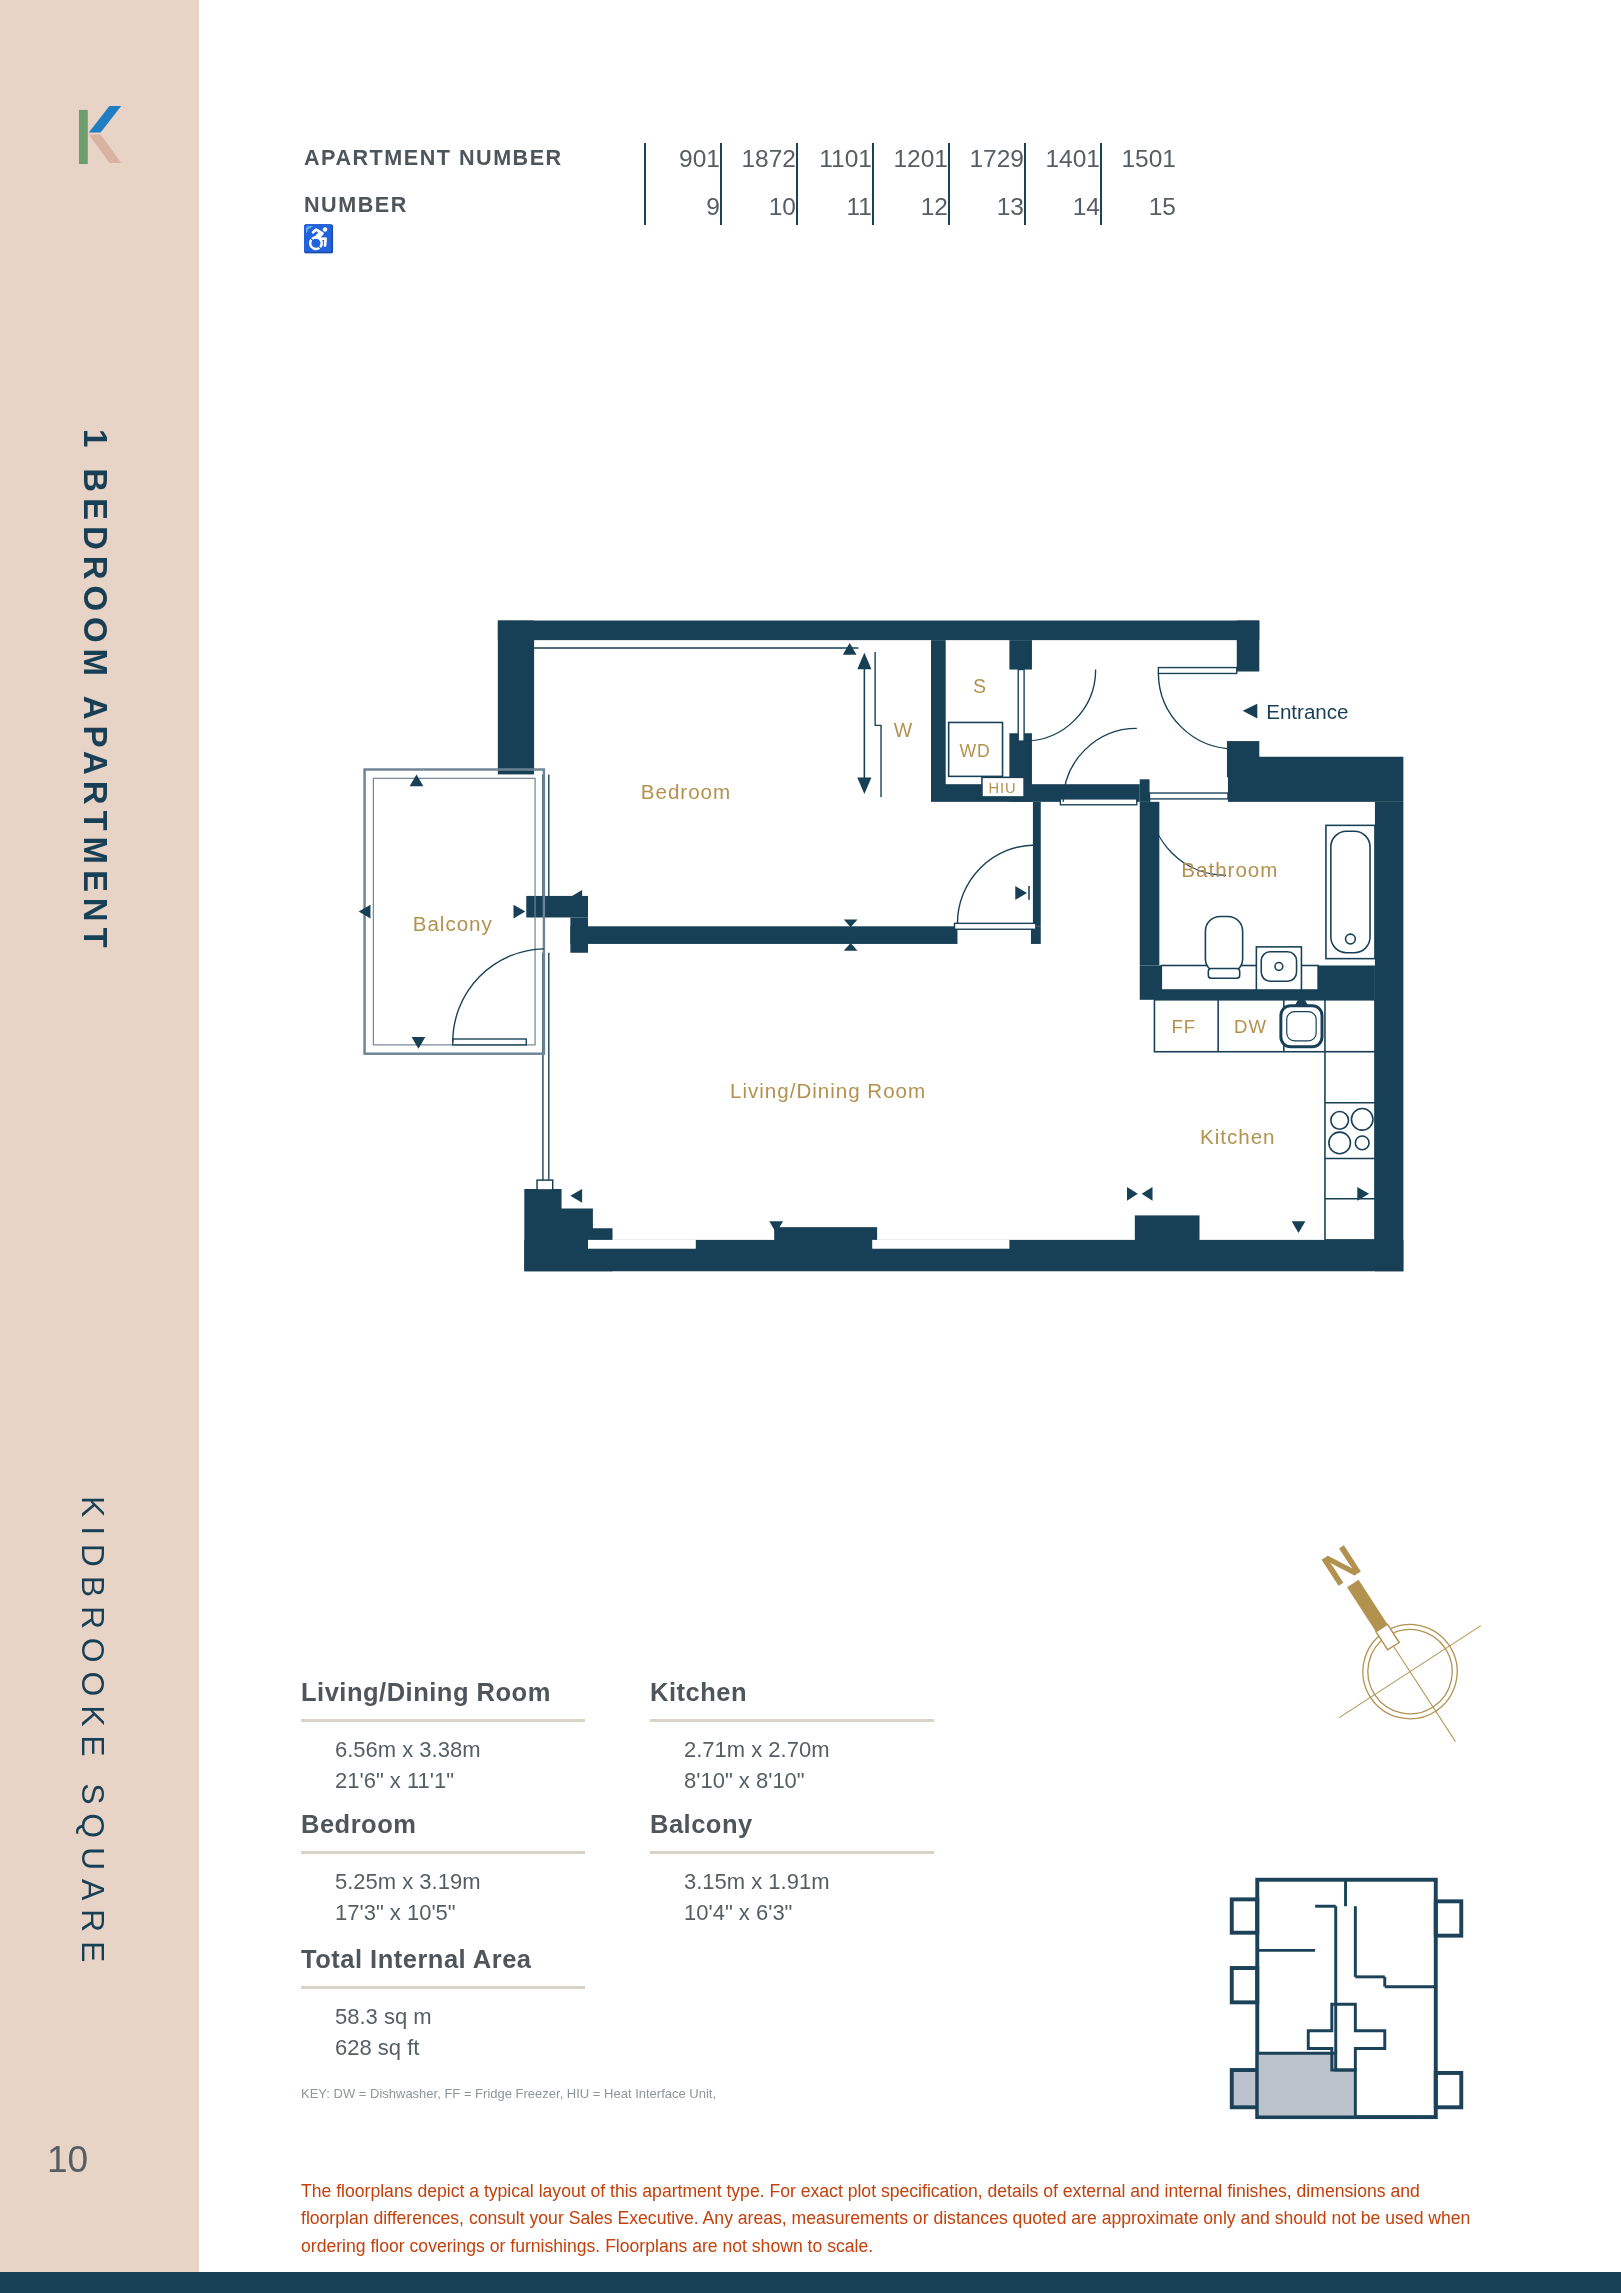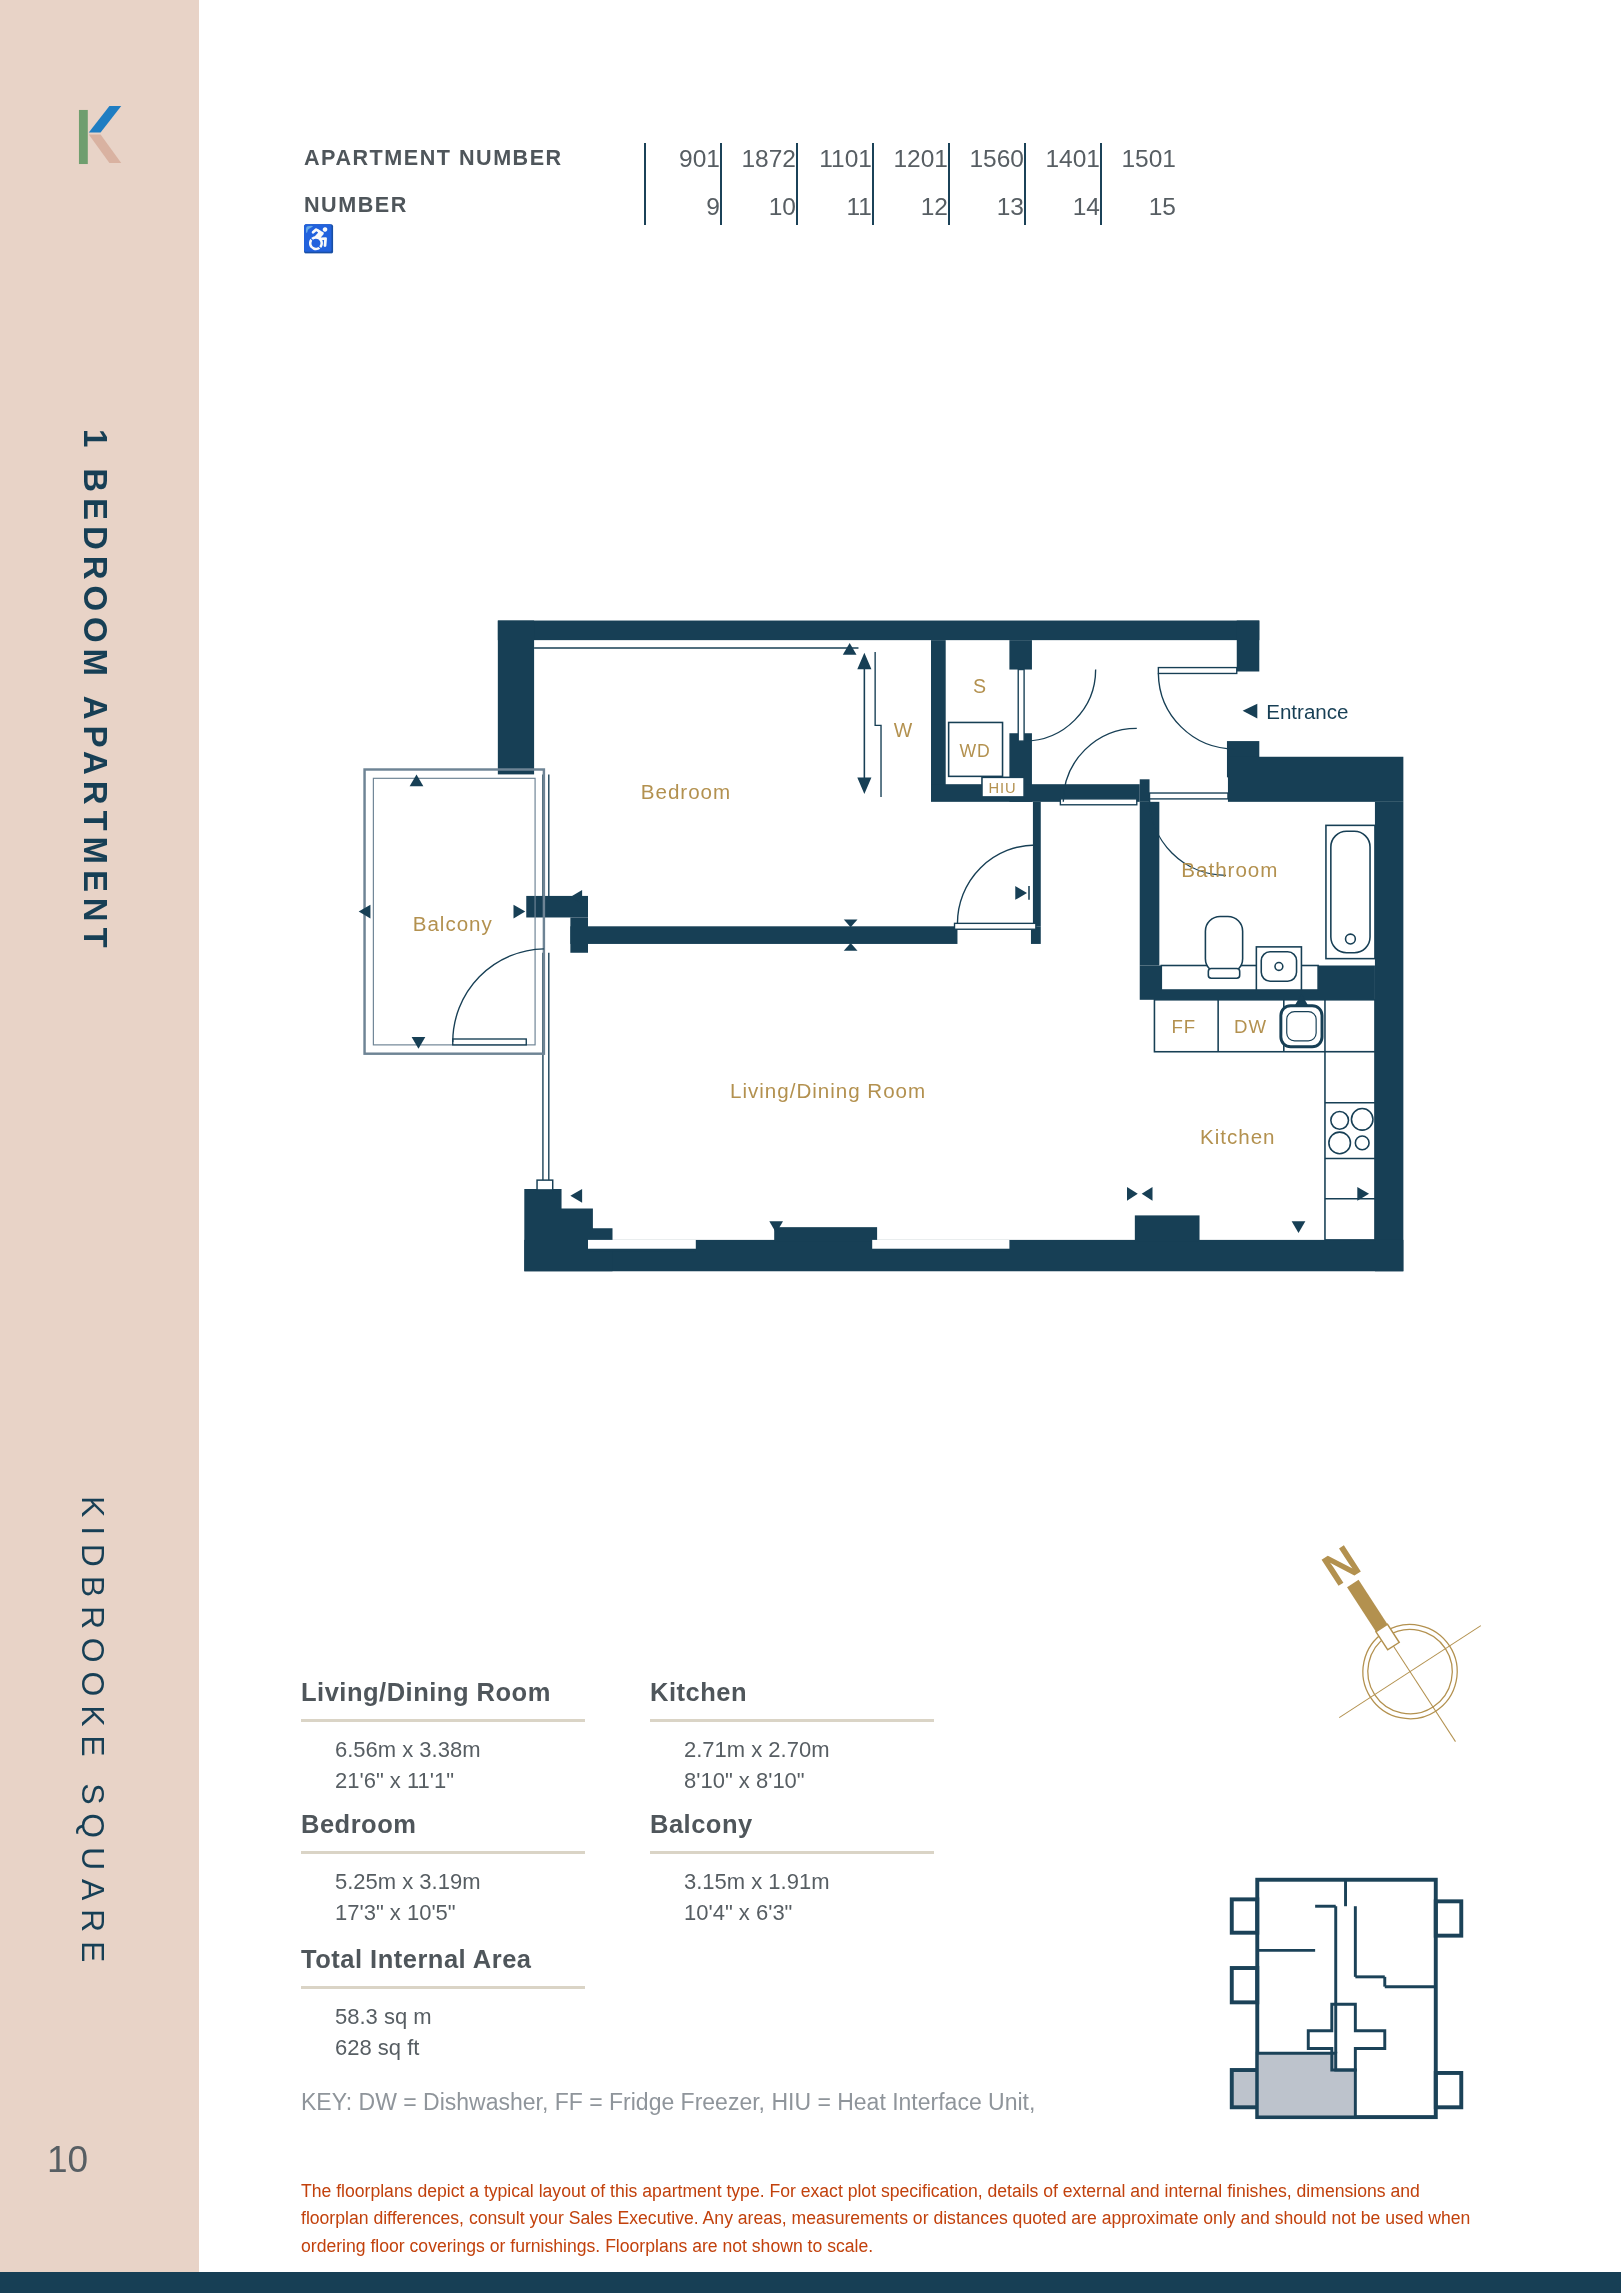--- a/index.html
+++ b/index.html
@@ -36,21 +36,21 @@
   .numcell .lvl{padding-bottom:3.9px;}
   
   .dimblock{width:294px;color:#575e63;}
   .dimblock h3{margin:0;font-size:25.5px;font-weight:700;color:#4f565b;letter-spacing:0.5px;}
   .dimrule{width:284px;height:2.9px;background:#dad4c6;margin:11.8px 0 13.7px 0;}
   .dimval{font-size:22px;line-height:1.4;margin-left:34px;}
   #dim0{left:301px;top:1678px;} #dim1{left:650px;top:1678px;}
   #dim2{left:301px;top:1810px;} #dim3{left:650px;top:1810px;}
   #dimtotal{left:301px;top:1945px;}
   
-  #keytext{left:301px;top:2084px;font-size:23px;line-height:1.6;color:#8f959b;}
+  #keytext{left:301px;top:2084px;font-size:13px;line-height:1.6;color:#8f959b;}
   #disclaimer{left:301px;top:2178px;font-size:17.6px;line-height:1.55;color:#c2410c;width:1176px;}
   svg text{font-family:"Liberation Sans", sans-serif;}
 </style>
 </head>
 <body>
 
 <div id="sidebar" class="abs">
   <svg class="abs" style="left:76px;top:102px" width="59" height="69" viewBox="0 0 60 70">
     <rect x="3" y="8" width="9" height="55" fill="#6f9e6e"></rect>
     <polygon points="34,4 46,4 25,31 13,31" fill="#1f7dc2"></polygon>
@@ -76,21 +76,21 @@
   </div>
   <div class="numcell">
     <div class="apt">1101</div>
     <div class="lvl">11</div>
   </div>
   <div class="numcell">
     <div class="apt">1201</div>
     <div class="lvl">12</div>
   </div>
   <div class="numcell">
-    <div class="apt">1560</div>
+    <div class="apt">1729</div>
     <div class="lvl">13</div>
   </div>
   <div class="numcell">
     <div class="apt">1401</div>
     <div class="lvl">14</div>
   </div>
   <div class="numcell">
     <div class="apt">1501</div>
     <div class="lvl">15</div>
   </div>

